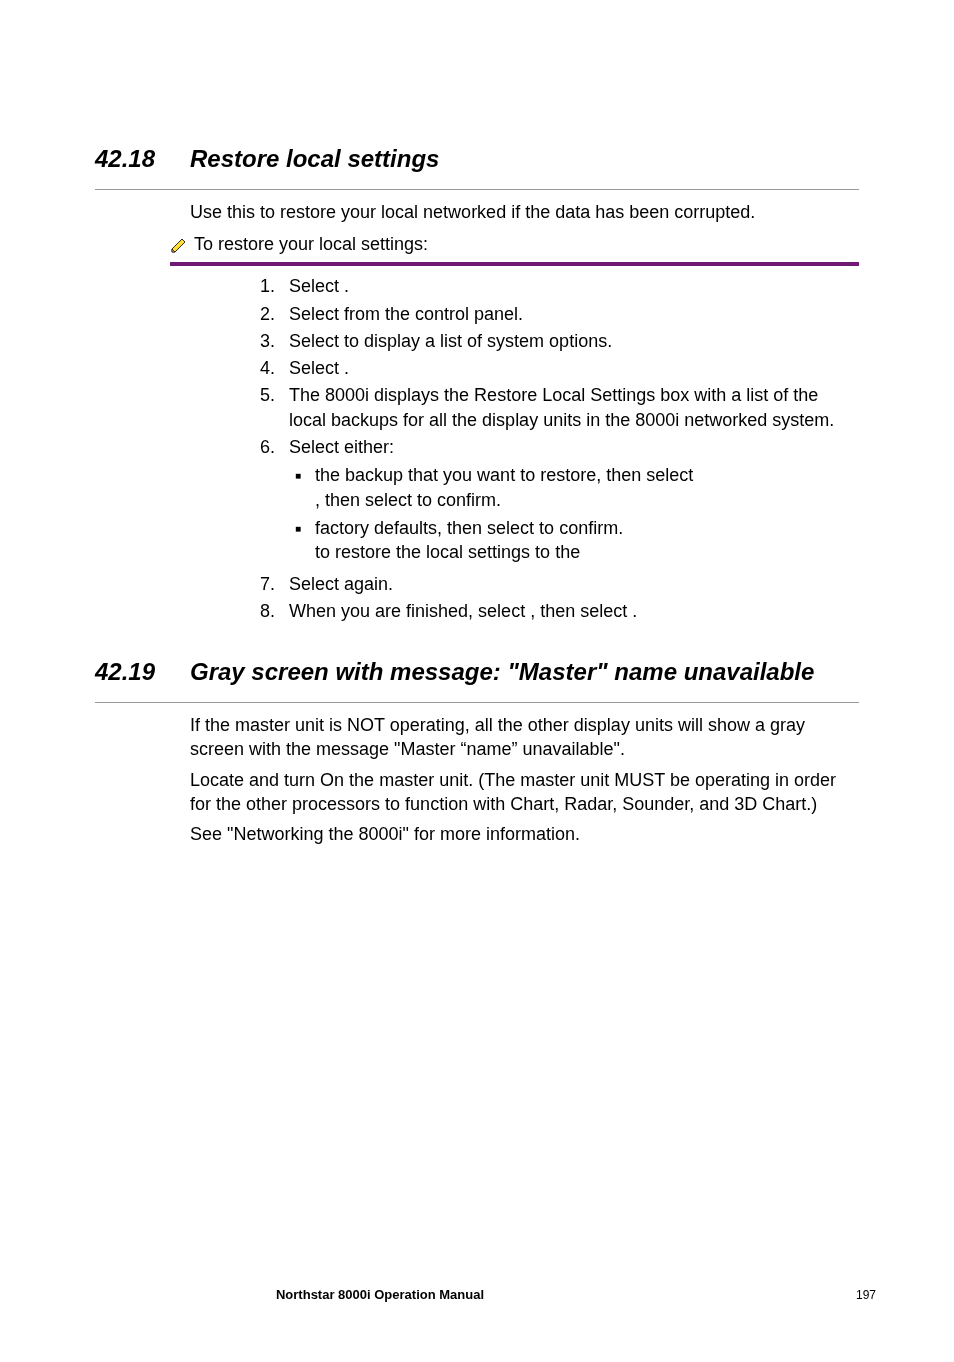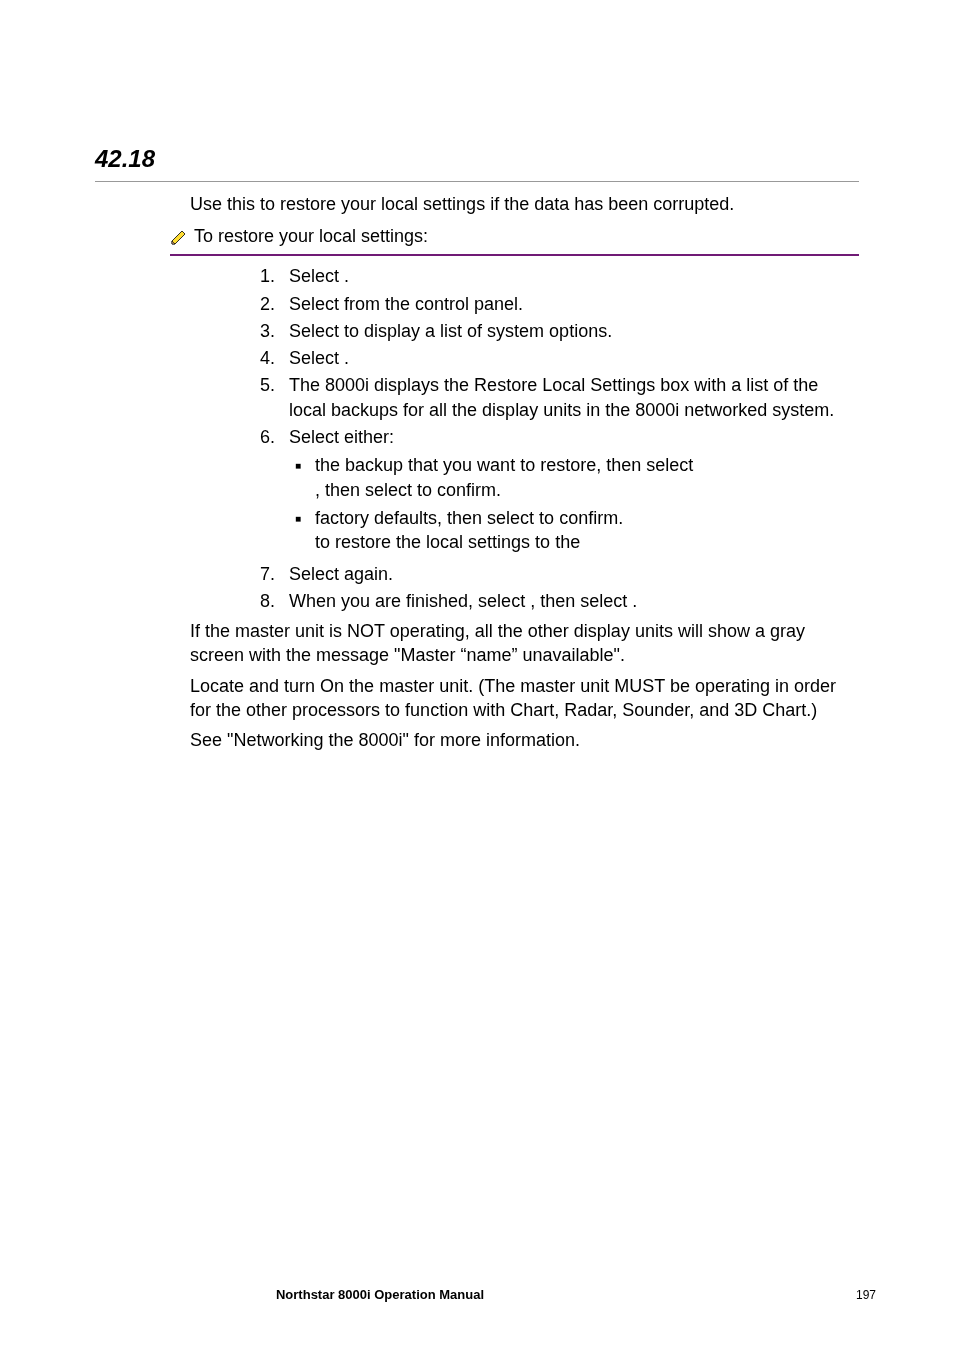--- a/index.html
+++ b/index.html
@@ -12,21 +12,21 @@
     height: 1362px;
     position: relative;
   }
   .page {
     padding: 110px 95px 0 95px;
   }
   .section-heading {
     display: flex;
     align-items: baseline;
     border-bottom: 1px solid #999999;
-    padding-bottom: 8px;
+    padding-bottom: 16px;
     margin-top: 35px;
     margin-bottom: 10px;
   }
   .section-number {
     font-weight: 700;
     font-style: italic;
     font-size: 24px;
     width: 95px;
     flex-shrink: 0;
   }
@@ -39,21 +39,21 @@
     margin-left: 95px;
   }
   .para {
     font-size: 18px;
     line-height: 1.35;
     margin: 6px 0;
   }
   .pencil-row {
     display: flex;
     align-items: flex-start;
-    border-bottom: 2px solid #701a75;
+    border-bottom: 4px solid #701a75;
     padding-bottom: 4px;
     margin: 10px 0 8px 0;
     margin-left: 75px;
   }
   .pencil-icon {
     width: 20px;
     flex-shrink: 0;
     margin-top: 2px;
   }
   .pencil-text {
@@ -127,24 +127,25 @@
     margin-left: 12px;
   }
 </style>
 </head>
 <body>
 
 <div class="page">
 
   <div class="section-heading">
     <span class="section-number">42.18</span>
+    <span class="section-title">Restore local settings</span>
   </div>
 
   <div class="body-indent">
-    <p class="para">Use this to restore your local settings if the data has been corrupted.</p>
+    <p class="para">Use this to restore your local networked if the data has been corrupted.</p>
   </div>
 
   <div class="pencil-row">
     <span class="pencil-icon">
       <svg width="18" height="18" viewBox="0 0 18 18">
         <polygon points="2,16 5,16 15,6 12,3 2,13" fill="#ffdd33" stroke="#000000" stroke-width="0.8"></polygon>
         <polygon points="2,16 2,13 5,16" fill="#e0b080" stroke="#000000" stroke-width="0.6"></polygon>
       </svg>
     </span>
     <span class="pencil-text">To restore your local settings:</span>
@@ -198,20 +199,24 @@
         <span class="ol-num">7.</span>
         <span class="ol-body">Select           again.</span>
       </li>
       <li>
         <span class="ol-num">8.</span>
         <span class="ol-body">When you are finished, select                  , then select                              .</span>
       </li>
     </ol>
   </div>
 
+  <div class="section-heading">
+    <span class="section-number">42.19</span>
+    <span class="section-title">Gray screen with message:  "Master" name unavailable</span>
+  </div>
 
   <div class="body-indent">
     <p class="para">If the master unit is NOT operating, all the other display units will show a gray screen with the message  "Master “name” unavailable".</p>
     <p class="para">Locate and turn On the master unit. (The master unit MUST be operating in order for the other processors to function with Chart, Radar, Sounder, and 3D Chart.)</p>
     <p class="para">See "Networking the 8000i" for more information.</p>
   </div>
 
 </div>
 
 <div class="footer">Northstar 8000i Operation Manual</div>

